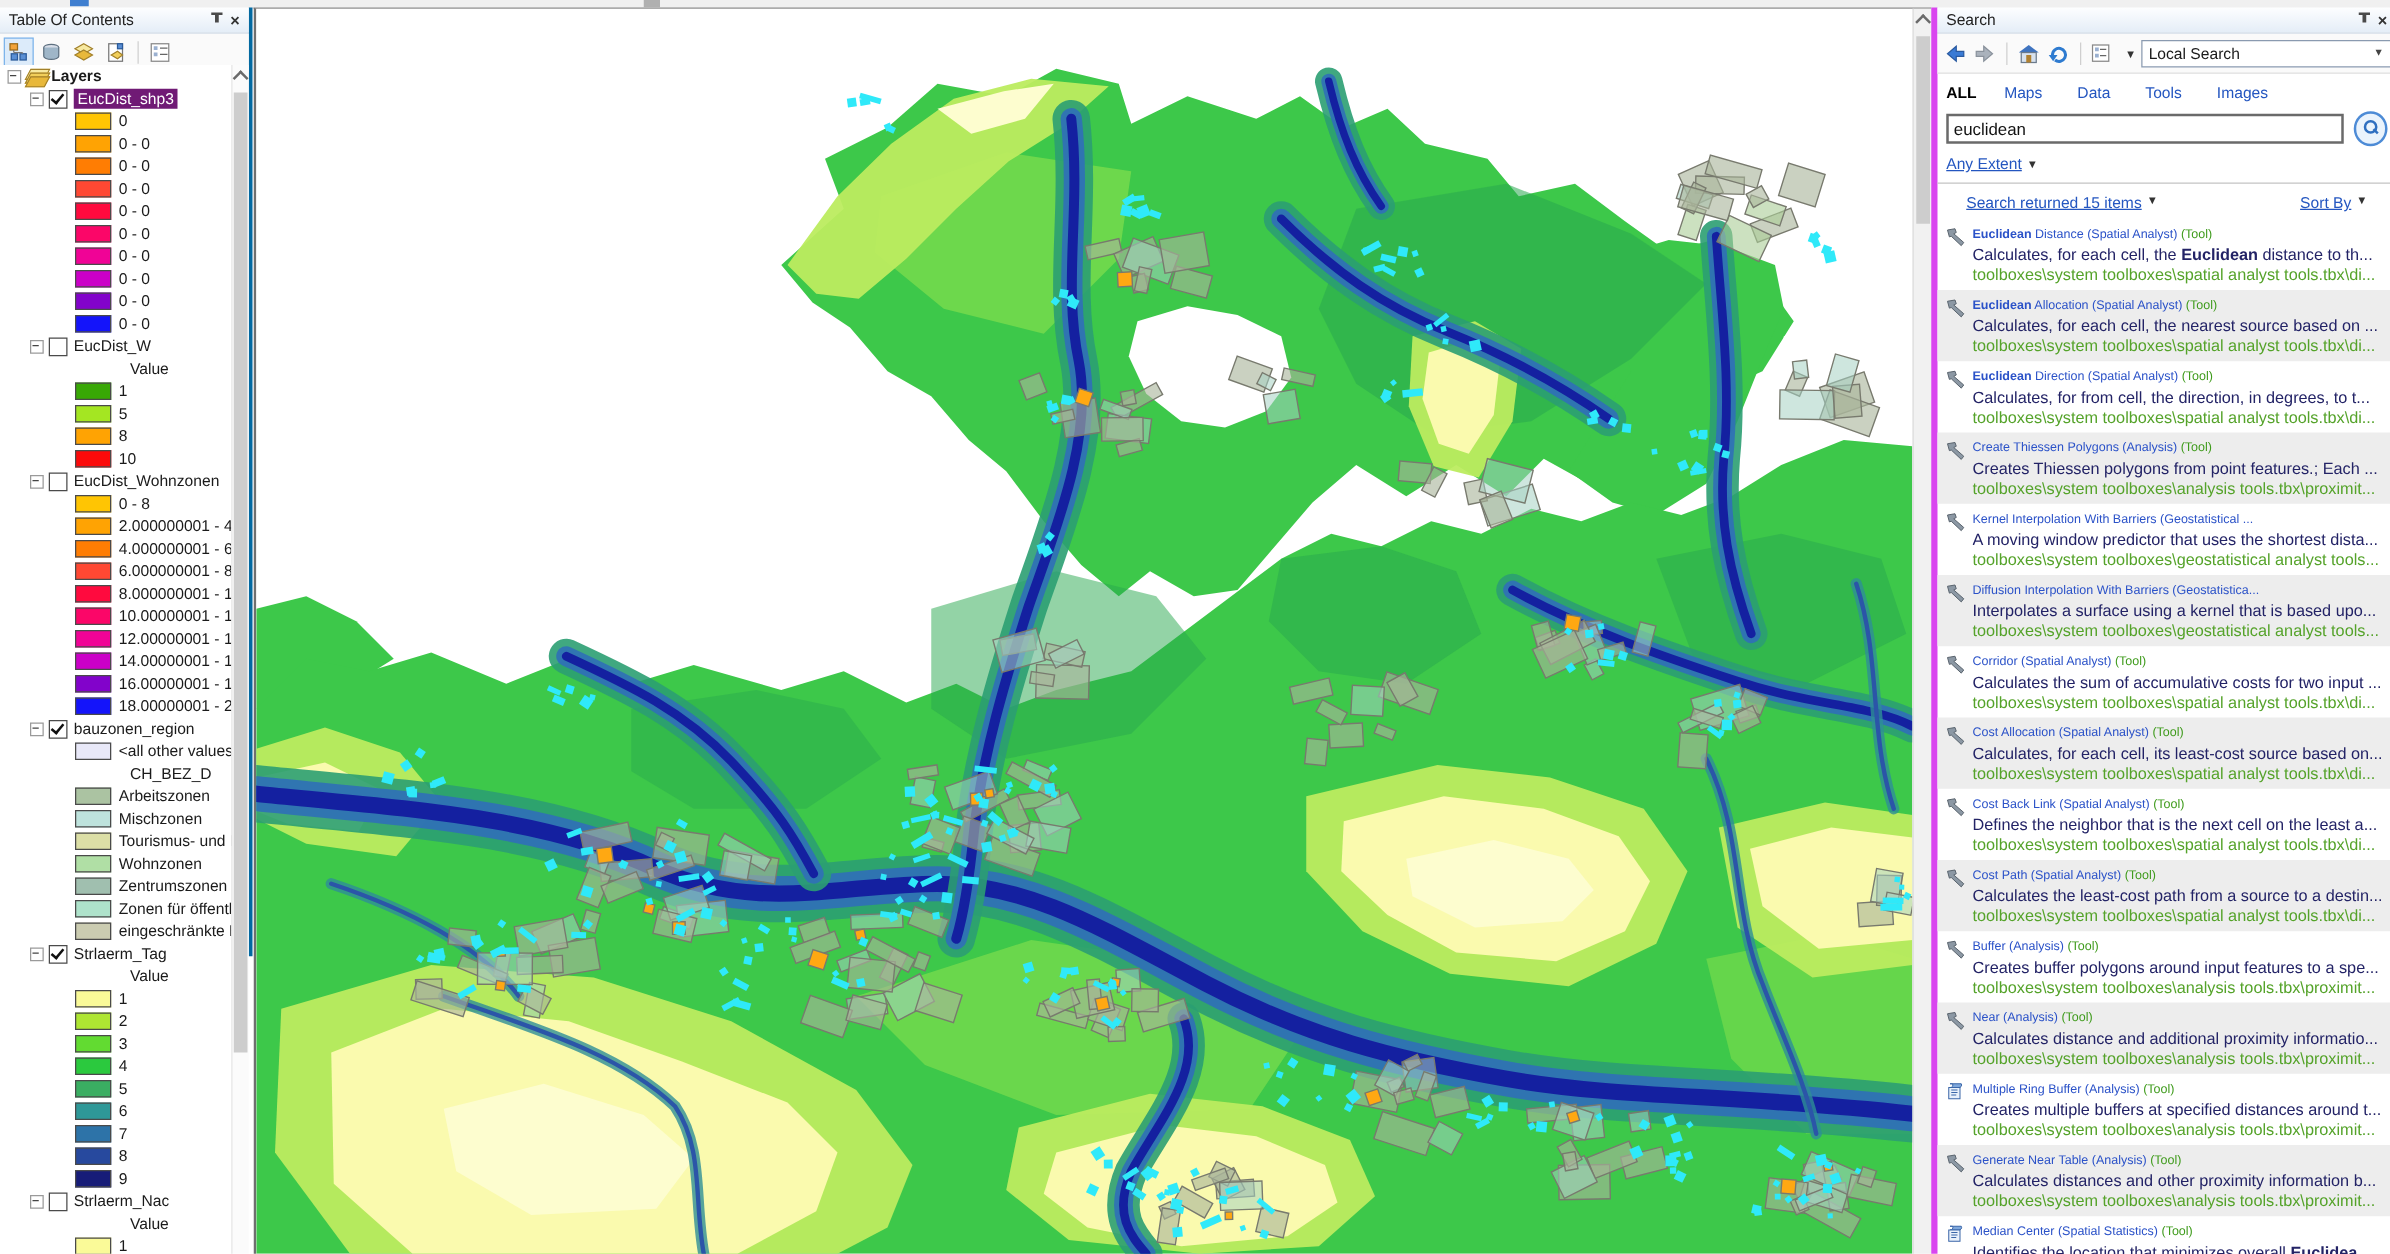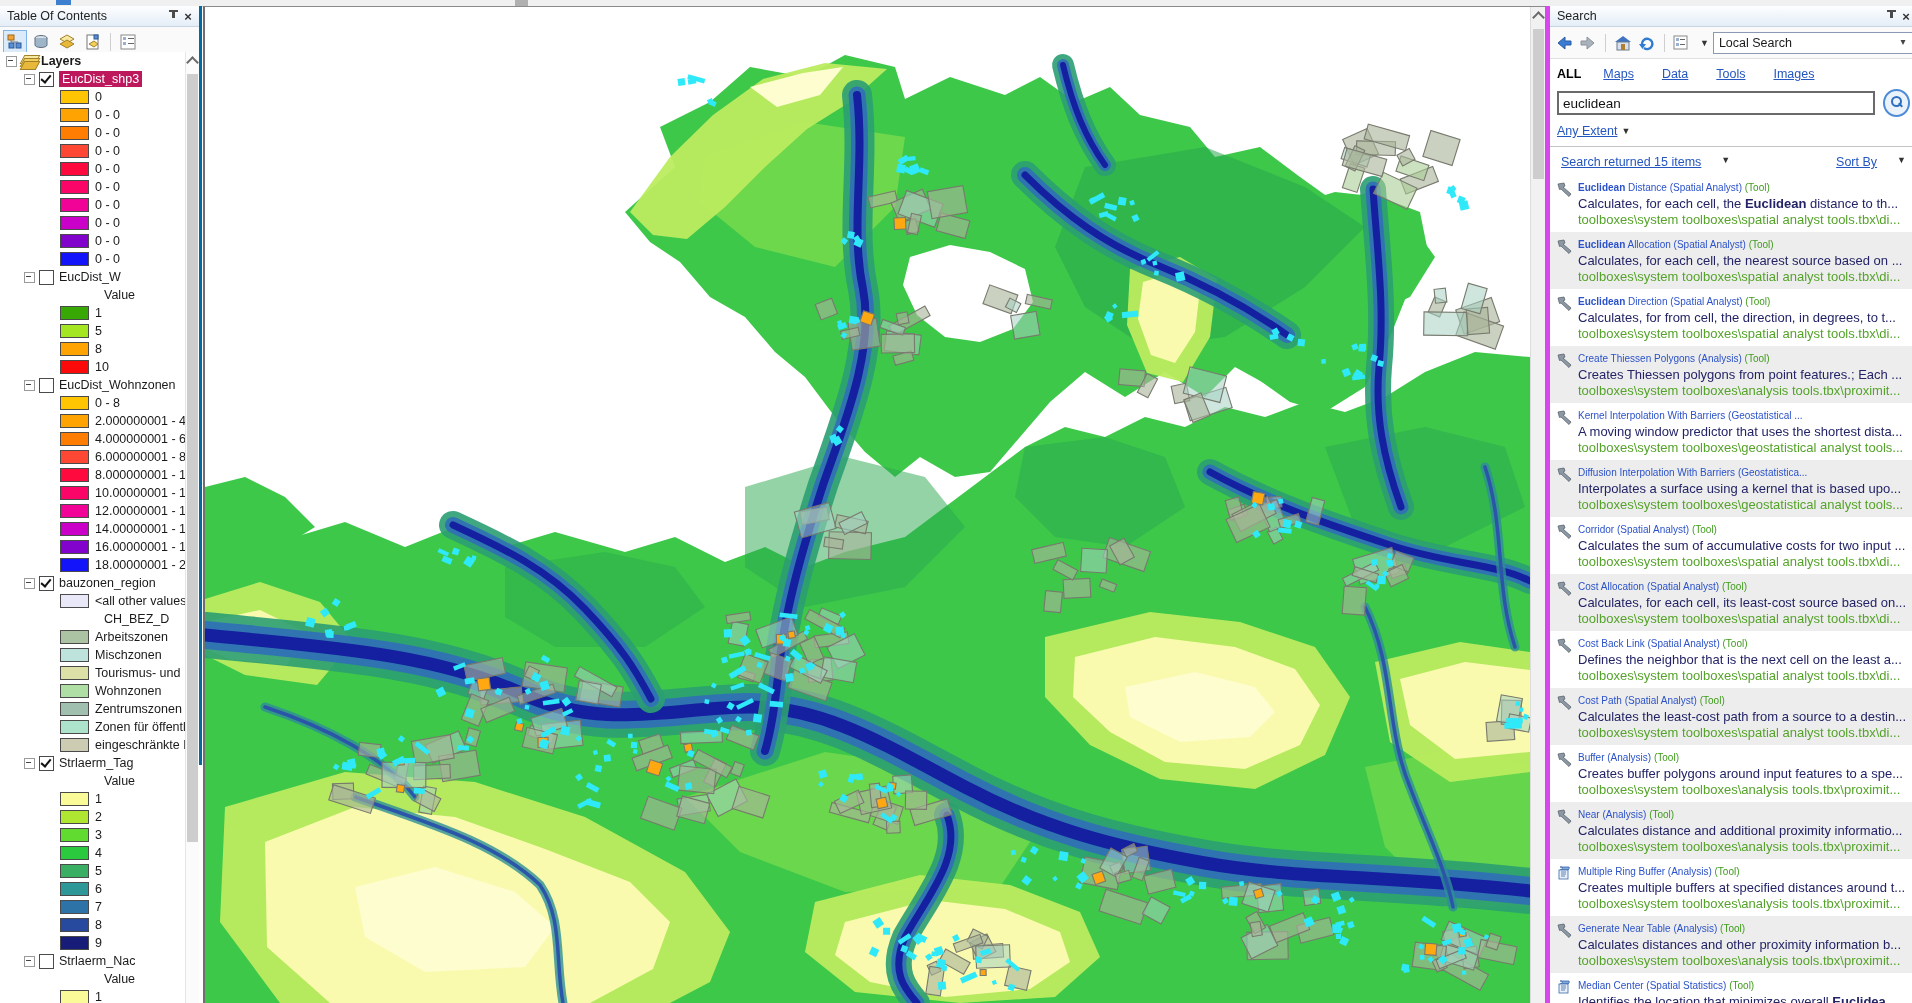--- a/index.html
+++ b/index.html
@@ -33,54 +33,54 @@
   .trow .licon i{position:absolute;left:1px;width:14px;height:7px;background:#f2cf5a;border:1px solid #a2802a;transform:skewX(-28deg);}
   .trow .licon i:nth-child(1){top:0;background:#f7e9a0;}
   .trow .licon i:nth-child(2){top:3px;}
   .trow .licon i:nth-child(3){top:6px;background:#e8b83a;}
   .trow .cbox{width:13px;height:13px;border:1px solid #4a4a4a;background:#fff;position:relative;flex:0 0 auto;margin-right:5px;}
   .trow .cbox.on::after{content:"";position:absolute;left:3px;top:0px;width:4px;height:8px;
     border-right:2px solid #111;border-bottom:2px solid #111;transform:rotate(40deg);}
   .trow .swatch{width:27px;height:12px;border:1px solid #4a4a4a;flex:0 0 auto;margin-right:6px;}
   .trow .lbl{overflow:hidden;white-space:nowrap;}
   .trow.root .lbl{font-weight:bold;}
-  .trow .lbl.selhl{background:#be185d;color:#fff;padding:1px 3px;}
+  .trow .lbl.selhl{background:#701a75;color:#fff;padding:1px 3px;}
   .ind-root{padding-left:6px;}
   .ind-layer{padding-left:24px;}
   .ind-swatch{padding-left:60px;}
   .ind-caption{padding-left:104px;}
   #toc-scroll{position:absolute;right:0;top:46px;width:13px;height:951px;background:#fbfbfb;border-left:1px solid #e6e6e6;}
   .chev-up{width:7px;height:7px;border-left:2px solid #6a6a6a;border-top:2px solid #6a6a6a;transform:rotate(45deg);margin:6px auto 0;}
   #toc-thumb{position:absolute;left:1px;top:22px;width:11px;height:768px;background:#cdcdcd;}
   
   #map{left:203px;top:6px;width:1340px;height:996px;border-left:2px solid #6f6f6f;border-top:1px solid #8a8a8a;background:#fff;}
   #map-svg{position:absolute;left:0;top:0;}
   #map-vscroll{position:absolute;left:1325px;top:0;width:15px;height:996px;background:#f1f1f1;border-left:1px solid #dcdcdc;}
   #map-thumb{position:absolute;left:2px;top:22px;width:11px;height:150px;background:#cdcdcd;}
   
   #search{left:1545px;top:6px;width:367px;height:997px;border-left:5px solid #d946ef;}
   #search-toolbar{height:27px;display:flex;align-items:center;gap:4px;padding:2px 4px;border-bottom:1px solid #e0e0e0;background:#fafafa;}
   .sbtn{width:20px;height:20px;display:flex;align-items:center;justify-content:center;}
   #combo{flex:1;height:20px;border:1px solid #8a9ab0;background:#fff;display:flex;align-items:center;padding-left:5px;position:relative;}
   #combo .carr{position:absolute;right:2px;top:2px;width:14px;height:14px;color:#444;font-size:10px;display:flex;align-items:center;justify-content:center;}
   #search-body{padding:6px 7px 0 7px;}
   .tabs{display:flex;gap:0;align-items:center;height:18px;margin-bottom:6px;}
-  .tab{margin-right:28px;color:#2456c0;text-decoration:underline;cursor:pointer;}
+  .tab{margin-right:28px;color:#2456c0;cursor:pointer;}
   .tab.active{color:#000;font-weight:bold;text-decoration:none;margin-right:22px;}
   .srow{display:flex;align-items:center;gap:8px;}
   #search-input{width:316px;height:20px;border:2px solid #6a6a6a;font-family:"Liberation Sans",sans-serif;
     font-size:13.5px;padding:0 4px;color:#111;}
   #mag{width:24px;height:24px;border-radius:50%;border:2px solid #4d8bd6;background:#eaf3fc;position:relative;}
   #mag::before{content:"";position:absolute;left:6px;top:5px;width:7px;height:7px;border:2px solid #2f6fc0;border-radius:50%;}
   #mag::after{content:"";position:absolute;left:13px;top:13px;width:5px;height:2px;background:#2f6fc0;transform:rotate(45deg);}
   .linkline{margin:7px 0 6px;display:flex;align-items:center;}
   .bluelink{color:#2456c0;text-decoration:underline;cursor:pointer;}
   .dd{color:#333;font-size:9px;margin-left:4px;}
   #search-hr{border:none;border-top:1px solid #c4c4c4;margin:8px -7px 0 -7px;}
-  #returned-row{display:flex;margin:8px 4px 6px;gap:16px;}
+  #returned-row{display:flex;margin:8px 16px 6px;}
   #returned-row .spacer{flex:1;}
   
   #results{margin:2px -7px 0 -7px;}
   .rrow{min-height:57px;display:flex;padding:5px 6px 4px 6px;box-sizing:border-box;}
   .rrow.shaded{background:#ededed;}
   .ricon{width:22px;flex:0 0 auto;padding-top:1px;}
   .rtext{flex:1;overflow:hidden;}
   .rtitle{font-size:10px;color:#2b52c8;line-height:16px;white-space:nowrap;overflow:hidden;cursor:pointer;}
   .rtitle .tool{color:#3f9b1c;}
   .rdesc{font-size:13px;color:#232366;line-height:15.5px;white-space:nowrap;overflow:hidden;}

